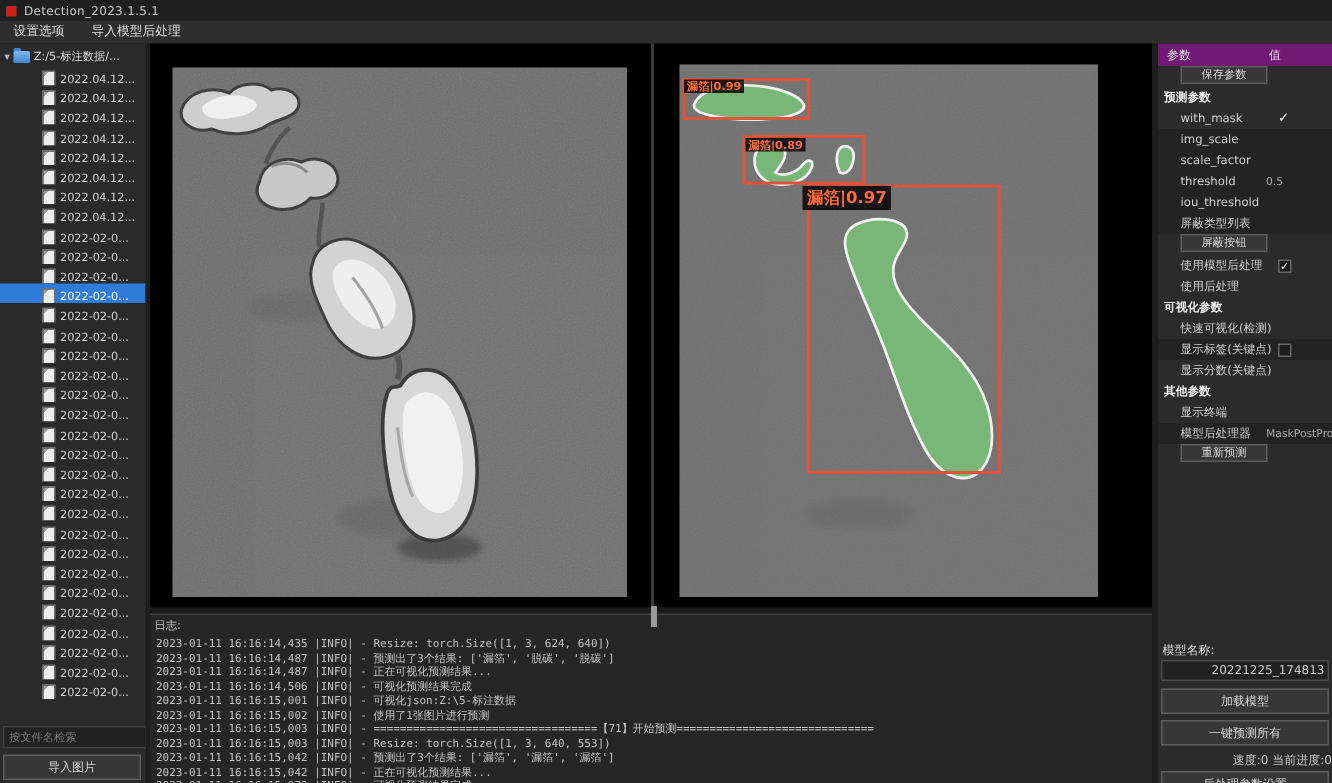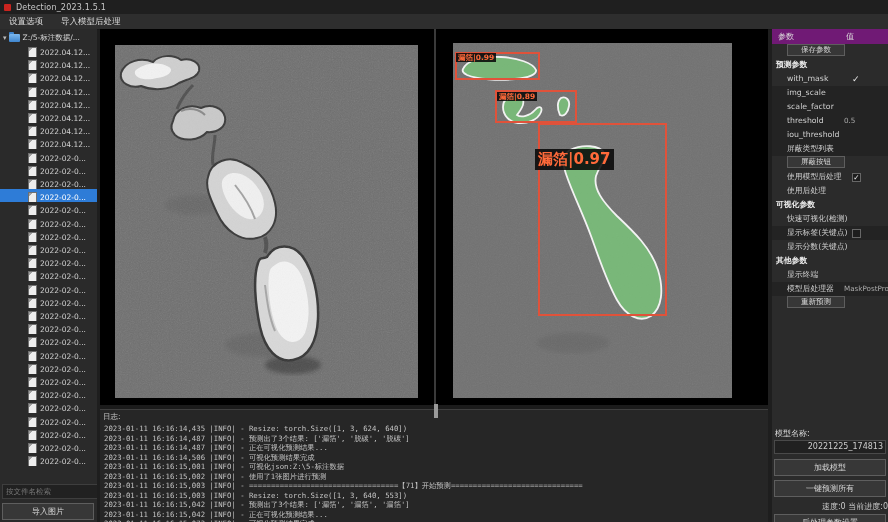--- a/index.html
+++ b/index.html
@@ -28,21 +28,21 @@
   .btn{background:#373737;border:1px solid #5e5e5e;color:#d8d8d8;font-size:8px;display:flex;align-items:center;justify-content:center;box-sizing:border-box;cursor:default;}
   
   #center{left:100px;top:29px;width:668px;height:376px;background:#000;}
   #panel-divider{left:434px;top:29px;width:2px;height:376px;background:#3a3a3a;}
   .img-panel{position:absolute;background:#6f6f6f;overflow:hidden;}
   #img-left{left:115px;top:45px;width:303px;height:353px;}
   #img-right{left:453px;top:43px;width:279px;height:355px;background:#717171;}
   .det-box{position:absolute;border:2px solid #e0523a;box-sizing:border-box;}
   .det-label{position:absolute;background:rgba(5,5,5,.85);color:#ff6a3a;font-weight:bold;white-space:nowrap;padding:0 2px;line-height:1.25;}
   .det-label.small{font-size:7.5px;}
-  .det-label.big{font-size:15px;padding:1px 3px;margin-top:25px;}
+  .det-label.big{font-size:11px;padding:1px 3px;}
   
   #h-splitter{left:100px;top:405px;width:668px;height:4px;background:#1b1b1b;}
   #splitter-grip{left:434px;top:404px;width:4px;height:14px;background:#9a9a9a;z-index:5;}
   #log-panel{left:100px;top:409px;width:668px;height:113px;background:#262626;border-top:1px solid #3f3f3f;box-sizing:border-box;overflow:hidden;}
   #log-title{position:absolute;left:3px;top:2px;font-size:7.5px;color:#c8c8c8;}
   #log-lines{position:absolute;left:4px;top:14px;width:664px;font-family:"DejaVu Sans Mono",monospace;font-size:7.3px;line-height:9.5px;color:#c4c4c4;white-space:nowrap;}
   
   #right-panel{left:772px;top:29px;width:116px;height:493px;background:#2b2b2b;overflow:hidden;}
   #param-header{position:absolute;left:0;top:0;width:116px;height:15px;background:#701a75;font-size:8px;color:#dedede;line-height:15px;}
   #param-header .ph-name{position:absolute;left:6px;}

